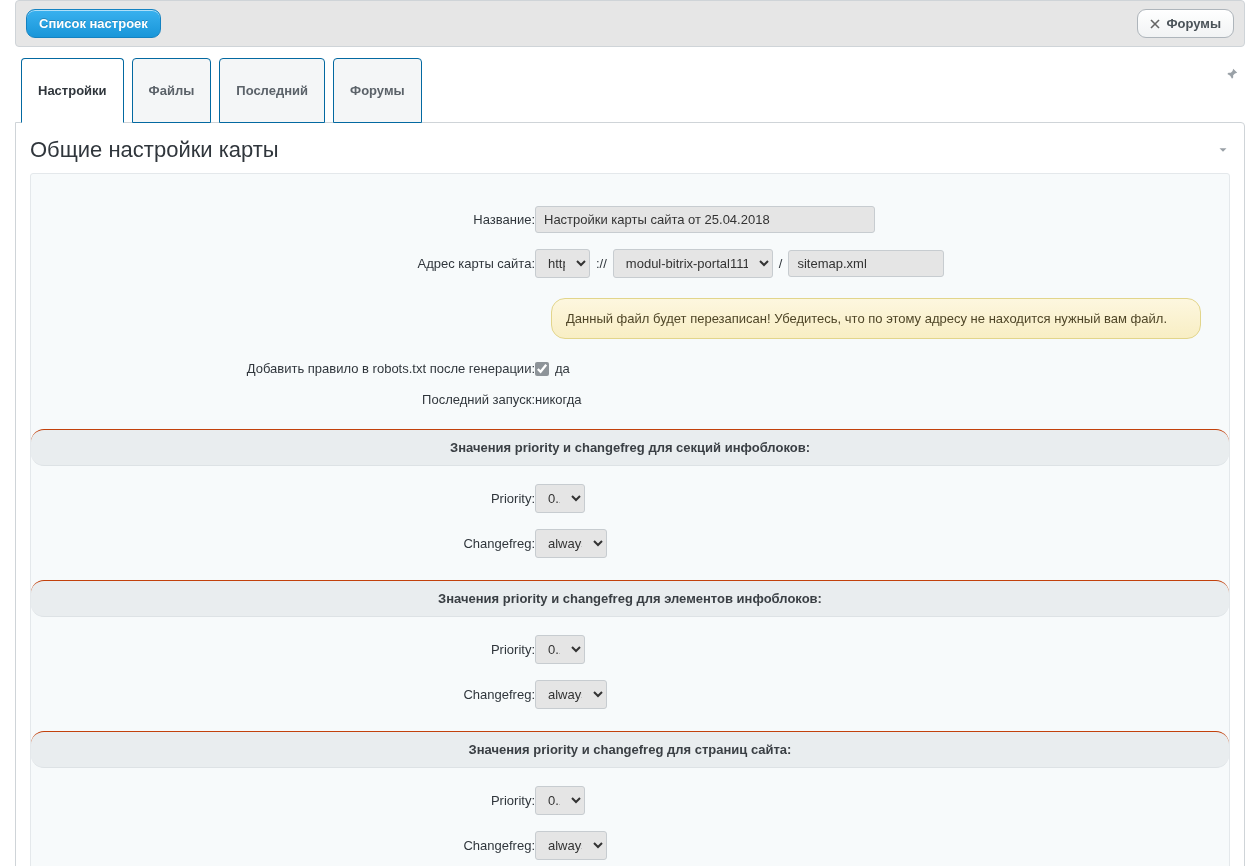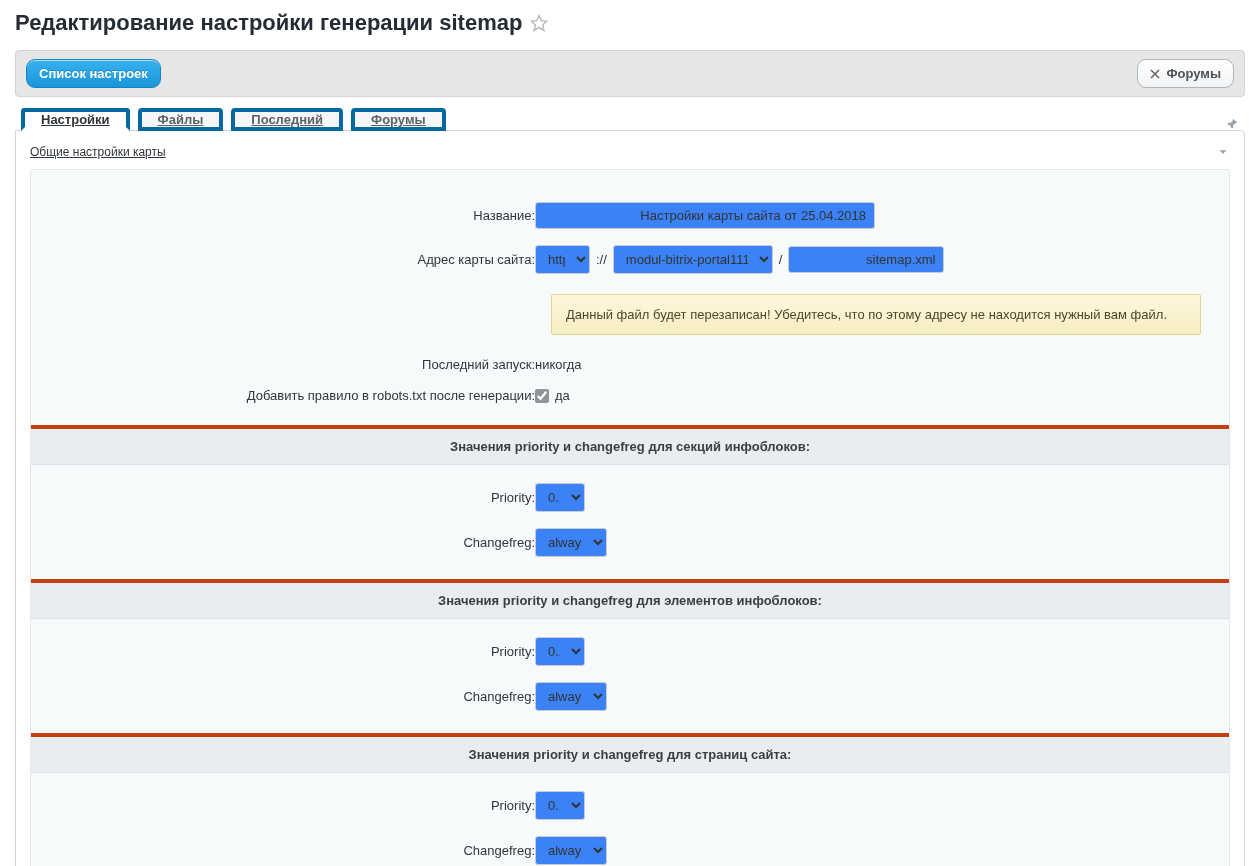--- a/index.html
+++ b/index.html
@@ -27,105 +27,96 @@
   }
   .btn { display: inline-flex; align-items: center; gap: 6px; border: 1px solid #aeb5bb; border-radius: 9px; background: linear-gradient(#fff,#f0f0f0); padding: 6px 12px; cursor: pointer; font-size: 13px; font-weight: 600; color: #4a5258; box-shadow: 0 1px 0 rgba(255,255,255,.6) inset; }
   .btn-primary { background: linear-gradient(#39b1ef,#1996d9); border-color: #1482c1; color: #fff; text-shadow: 0 -1px 0 rgba(0,0,0,.2); }
   .btn-ghost { background: linear-gradient(#ffffff,#f1f3f4); }
   .btn .x-icon svg { width: 10px; height: 10px; display: block; }
 
   .tabs-wrap { position: relative; margin-top: 10px; }
   .tabs { display: flex; gap: 8px; padding-left: 6px; }
   .tab {
     background: #f4f6f7;
-    border: 4px solid #0369a1;
+    border: 1px solid #0369a1;
     border-top-left-radius: 4px; border-top-right-radius: 4px;
-    padding: 0 16px;
+    padding: 24px 16px;
     color: #5b6269;
     cursor: pointer;
     position: relative;
     top: 1px;
     font-weight: 600;
-    text-decoration: underline;
   }
   .tab.active { background: #fff; border-bottom-color: #fff; color: #30363c; font-weight: 700; }
   .pin-icon { position: absolute; right: 6px; top: 10px; color: #9aa1a7; cursor: pointer; }
   .pin-icon svg { width: 14px; height: 14px; }
 
   .panel { border: 1px solid #cfd4d8; border-radius: 0 4px 4px 4px; background: #fff; padding: 0 0 18px 0; }
 
   .section-title-row { display:flex; justify-content:space-between; align-items:center; padding: 14px 14px 10px 14px; }
-  .section-title { font-size: 12px; color: #30363c; text-decoration: underline; }
+  .section-title { font-size: 22px; color: #30363c; }
   .collapse-icon svg { width: 14px; height: 14px; color: #9aa1a7; cursor:pointer; display:block; }
 
   .form-area {
     margin: 0 14px;
     border: 1px solid #e4e8eb;
     border-radius: 3px;
     background: #f7fafb;
     padding: 24px 0 0 0;
   }
 
   .row { display: flex; align-items: center; padding: 8px 24px; gap: 0; }
   .row .label { width: 480px; text-align: right; color: #30363c; }
   .row .value { flex: 1; display: flex; align-items: center; gap: 6px; flex-wrap: wrap; color: #30363c; }
 
   input[type="text"], select {
     border: 1px solid #c7ccd0;
     border-radius: 3px;
     padding: 5px 8px;
     font-size: 13px;
-    background: #3b82f6;
+    background: #e5e5e5;
     color: #333;
-    text-align: right;
   }
   .input-wide { width: 340px; }
   .input-domain { width: 160px; }
   .input-file { width: 156px; }
   select.sel-proto { width: 55px; }
   select.sel-priority { width: 50px; }
   select.sel-changefreq { width: 72px; }
 
   .sep { color: #30363c; }
 
   .warning {
     margin: 12px 24px 14px 520px;
     background: linear-gradient(#fdf7df,#f8eec4);
     border: 1px solid #e2d58b;
-    border-radius: 2px;
+    border-radius: 14px;
     padding: 12px 14px;
     color: #4f4627;
     max-width: 650px;
   }
 
   .checkbox { width: 14px; height: 14px; accent-color:#8e9499; }
 
   .subheader {
     text-align: center;
     font-weight: 700;
     color: #3a3f44;
     background: #e9edef;
     padding: 10px;
     margin: 14px 0 10px 0;
-    border-top: 4px solid #c2410c;
+    border-top: 1px solid #c2410c;
     border-bottom: 1px solid #dde2e5;
+    border-radius: 13px;
   }
 </style>
 </head>
 <body>
 
 <div class="page">
-  <div class="page-title-row">
-    <div class="page-title">Редактирование настройки генерации sitemap</div>
-    <span class="star-icon">
-      <svg viewBox="0 0 24 24" fill="none" stroke="currentColor" stroke-width="2">
-          <polygon points="12 2 15 9 22 9.5 17 14.5 18.5 22 12 18 5.5 22 7 14.5 2 9.5 9 9 12 2"></polygon>
-        </svg>
-    </span>
-  </div>
 
   <div class="toolbar">
     <button class="btn btn-primary">Список настроек</button>
     <button class="btn btn-ghost">
       <span class="x-icon">
         <svg viewBox="0 0 10 10" stroke="#666" stroke-width="1.6">
             <line x1="1" y1="1" x2="9" y2="9"></line>
             <line x1="9" y1="1" x2="1" y2="9"></line>
           </svg>
       </span>
@@ -176,31 +167,31 @@
               <option>modul-bitrix-portal111.ru</option>
             </select>
             <span class="sep">/</span>
             <input type="text" class="input-file" value="sitemap.xml" style="">
           </div>
         </div>
 
         <div class="warning">Данный файл будет перезаписан! Убедитесь, что по этому адресу не находится нужный вам файл.</div>
 
         <div class="row">
-          <div class="label">Последний запуск:</div>
-          <div class="value">
-            <span>никогда</span>
-          </div>
-        </div>
-
-        <div class="row">
           <div class="label">Добавить правило в robots.txt после генерации:</div>
           <div class="value">
             <input type="checkbox" class="checkbox" checked="" style="">
             <span>да</span>
+          </div>
+        </div>
+
+        <div class="row">
+          <div class="label">Последний запуск:</div>
+          <div class="value">
+            <span>никогда</span>
           </div>
         </div>
 
         <div class="subheader">Значения priority и changefreg для секций инфоблоков:</div>
 
         <div class="row">
           <div class="label">Priority:</div>
           <div class="value">
             <select class="sel-priority">
               <option>0.1</option>

